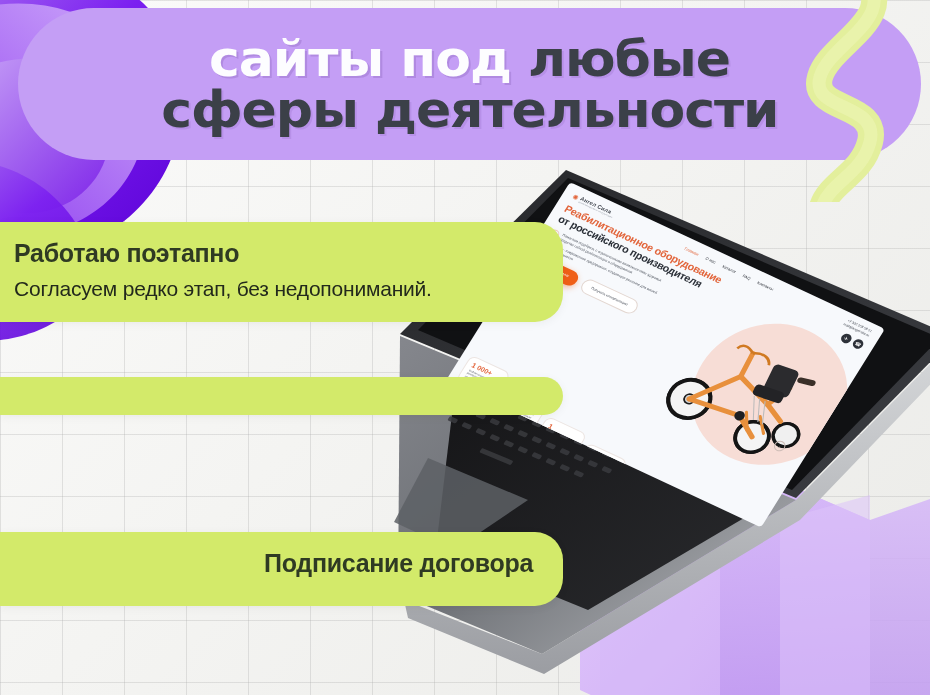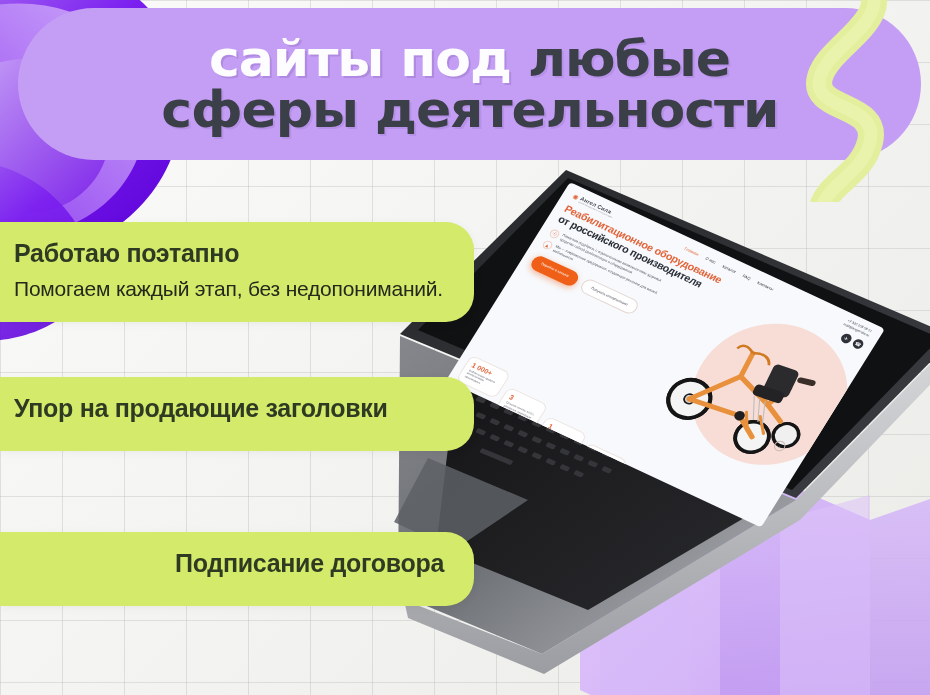--- a/index.html
+++ b/index.html
@@ -59,21 +59,21 @@
     white-space:nowrap;
     text-transform:lowercase;
     transform:scaleX(1.04);
   }
   .banner-line .w{ color:#fdfdff; text-shadow:2px 2px 0 rgba(90,50,140,.18); }
   .banner-line .d{ color:#3b4048; text-shadow:2px 2px 0 rgba(90,50,140,.12); }
 
   
   .card{
     position:absolute; left:0;
-    width:474px;
+    width:563px;
     background:#d3ea6a;
     border-radius:0 28px 28px 0;
     padding:18px 30px 20px 14px;
     z-index:5;
     box-shadow:0 2px 10px rgba(0,0,0,.05);
   }
   #card-1{ top:222px; }
   #card-2{ top:377px; }
   #card-3{ top:532px;text-align:right; }
   .card-title{
@@ -431,20 +431,19 @@
           <span>Можете задавать вопросы в любое время суток</span>
         </div>
       </div>
 
     </div>
   </div>
 </div>
 
 <div class="card" id="card-1">
   <div class="card-title">Работаю поэтапно</div>
-  <div class="card-body">Помогаем каждый этап, без недопониманий.</div>
+  <div class="card-body">Согласуем редко этап, без недопониманий.</div>
 </div>
 <div class="card" id="card-2">
-  <div class="card-title">Упор на продающие заголовки</div>
 </div>
 <div class="card" id="card-3">
   <div class="card-title">Подписание договора</div>
 </div>
 
 </body></html>

